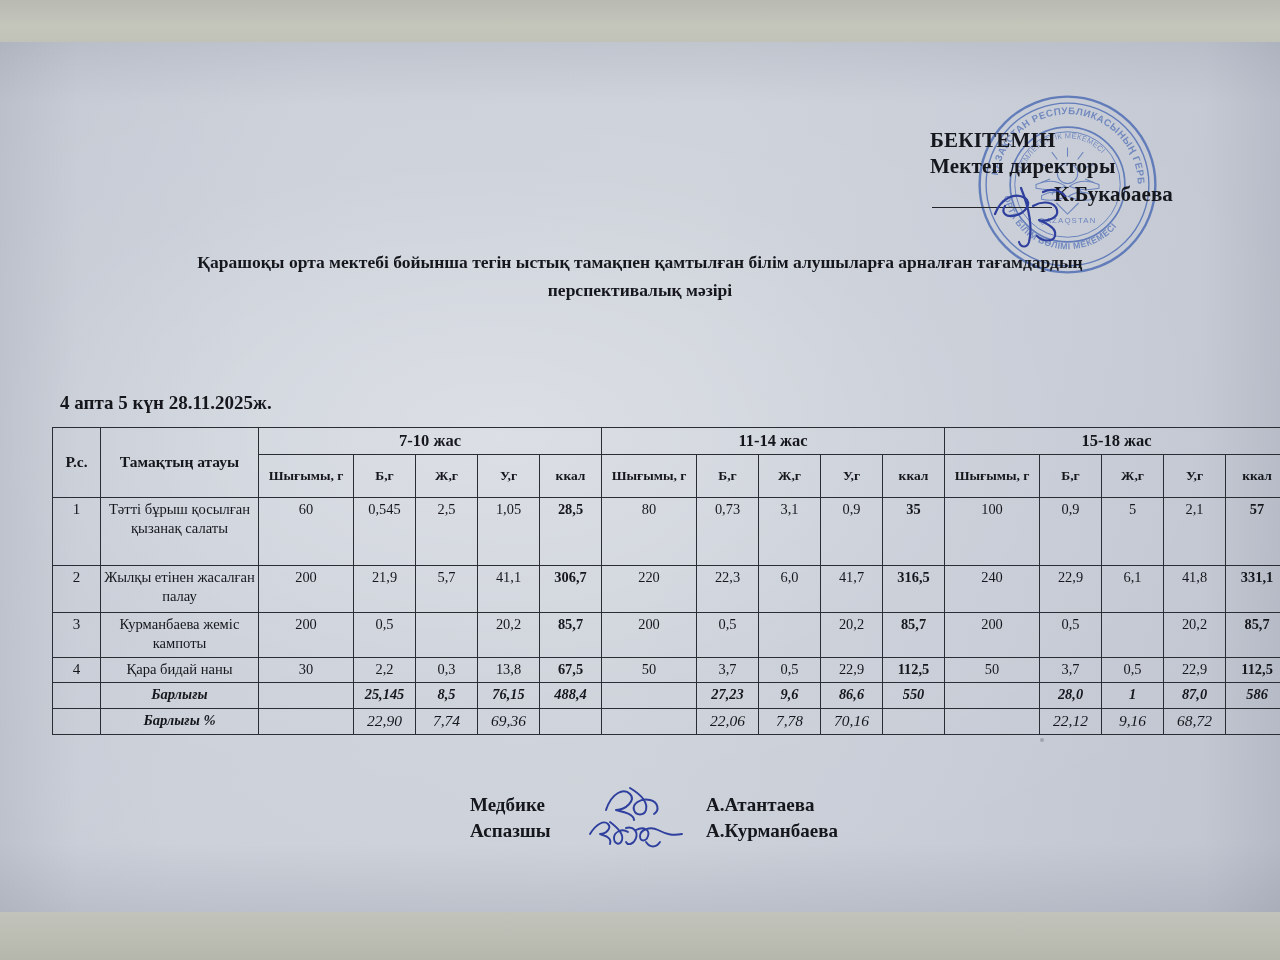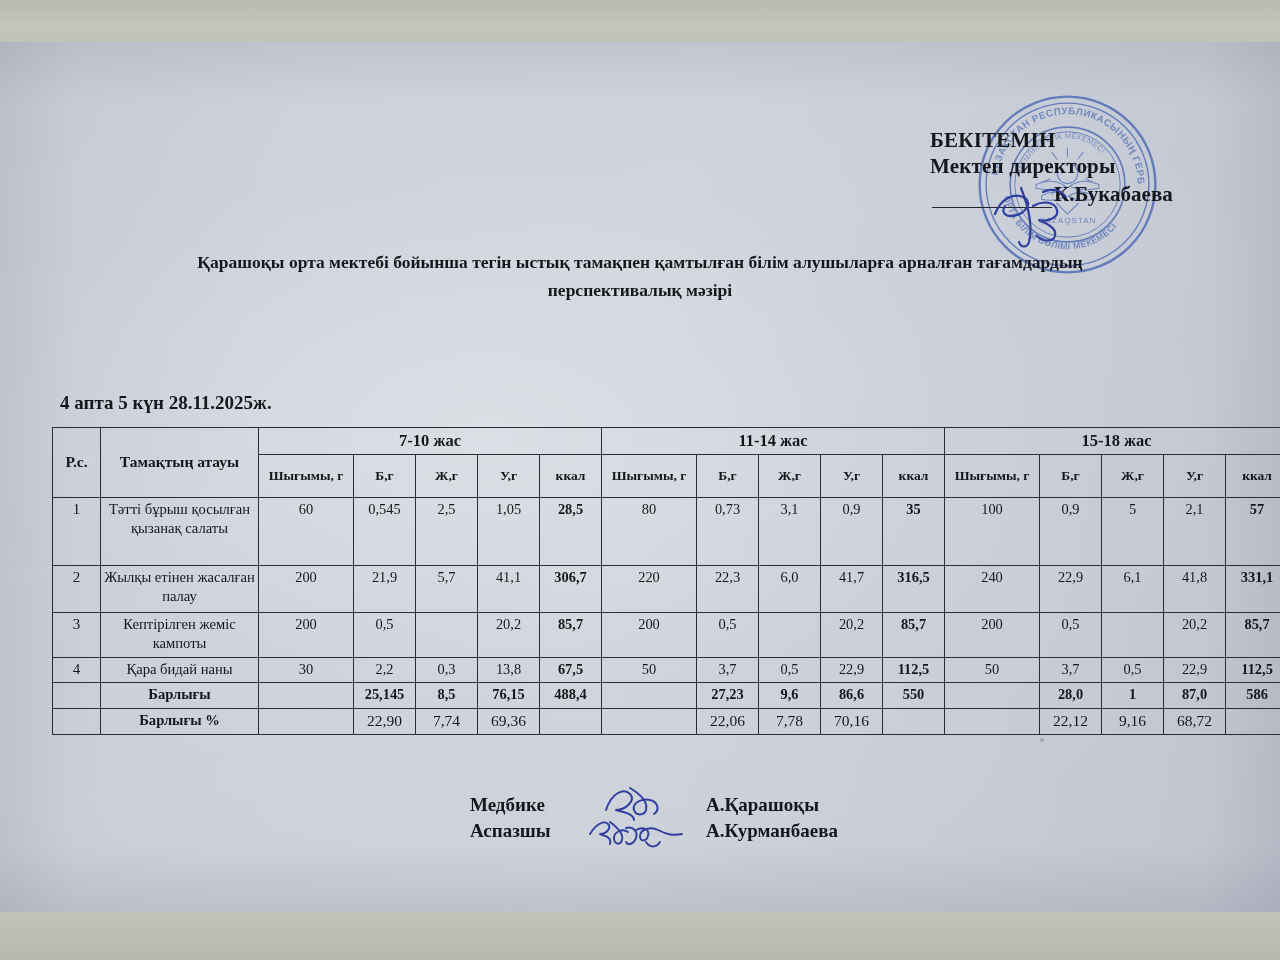--- a/index.html
+++ b/index.html
@@ -180,21 +180,21 @@
   tr.total-row td.c-kcal { font-weight: bold; }
   tr.total-row td.c-val.pct { font-weight: normal; font-size: 15.5px; }
 
   
   tr.head-top th { height: 27px; }
   tr.head-sub th { height: 43px; }
   tr.r-dish-1 td { height: 68px; }
   tr.r-dish-2 td { height: 47px; }
   tr.r-dish-3 td { height: 45px; }
   tr.r-dish-4 td { height: 25px; }
-  tr.total-row td { height: 26px; }
+  tr.total-row td { height: 26px; font-style: italic; }
 
   
   #footer-signatures {
     position: absolute;
     left: 470px;
     top: 792px;
     font-size: 19px;
     font-weight: bold;
     line-height: 1.45;
   }
@@ -386,21 +386,21 @@
           <td class="c-val">41,7</td>
           <td class="c-kcal">316,5</td>
           <td class="c-val">240</td>
           <td class="c-val">22,9</td>
           <td class="c-val">6,1</td>
           <td class="c-val">41,8</td>
           <td class="c-kcal">331,1</td>
         </tr>
         <tr class="r-dish-3">
           <td class="c-num">3</td>
-          <td class="c-dish">Кептірілген жеміс кампоты</td>
+          <td class="c-dish">Курманбаева жеміс кампоты</td>
           <td class="c-val">200</td>
           <td class="c-val">0,5</td>
           <td class="c-val"></td>
           <td class="c-val">20,2</td>
           <td class="c-kcal">85,7</td>
           <td class="c-val">200</td>
           <td class="c-val">0,5</td>
           <td class="c-val"></td>
           <td class="c-val">20,2</td>
           <td class="c-kcal">85,7</td>
@@ -477,21 +477,21 @@
     <div class="sig-row">
       <span class="sig-role">Медбике</span>
       <span class="sig-mark">
         <svg class="ink-nurse" width="74" height="46" viewBox="0 0 74 46">
           <g class="ink" stroke-width="2">
             <path d="M 10,30 C 16,12 28,8 34,14 C 40,20 30,30 20,30 C 28,32 38,34 38,40"></path>
             <path d="M 34,8 C 44,14 52,22 50,30 C 48,36 40,36 38,30 C 36,24 44,18 54,20 C 62,22 64,30 58,34"></path>
           </g>
         </svg>
       </span>
-      <span class="sig-person">А.Қарашоқы</span>
+      <span class="sig-person">А.Атантаева</span>
     </div>
     <div class="sig-row">
       <span class="sig-role">Аспазшы</span>
       <span class="sig-mark">
         <svg class="ink-cook" width="110" height="44" viewBox="0 0 110 44">
           <g class="ink" stroke-width="1.9">
             <path d="M 6,26 C 12,16 20,12 24,16 C 28,20 22,26 16,26 C 22,28 28,30 26,36"></path>
             <path d="M 26,14 C 34,20 40,26 38,32 C 36,38 30,36 30,30 C 30,24 38,20 44,24"></path>
             <path d="M 42,20 C 50,18 54,24 52,30 C 50,36 44,38 42,34"></path>
             <path d="M 52,22 C 60,18 66,22 64,28 C 62,34 56,34 56,28 C 56,22 66,18 74,22 C 82,26 88,28 98,26"></path>

